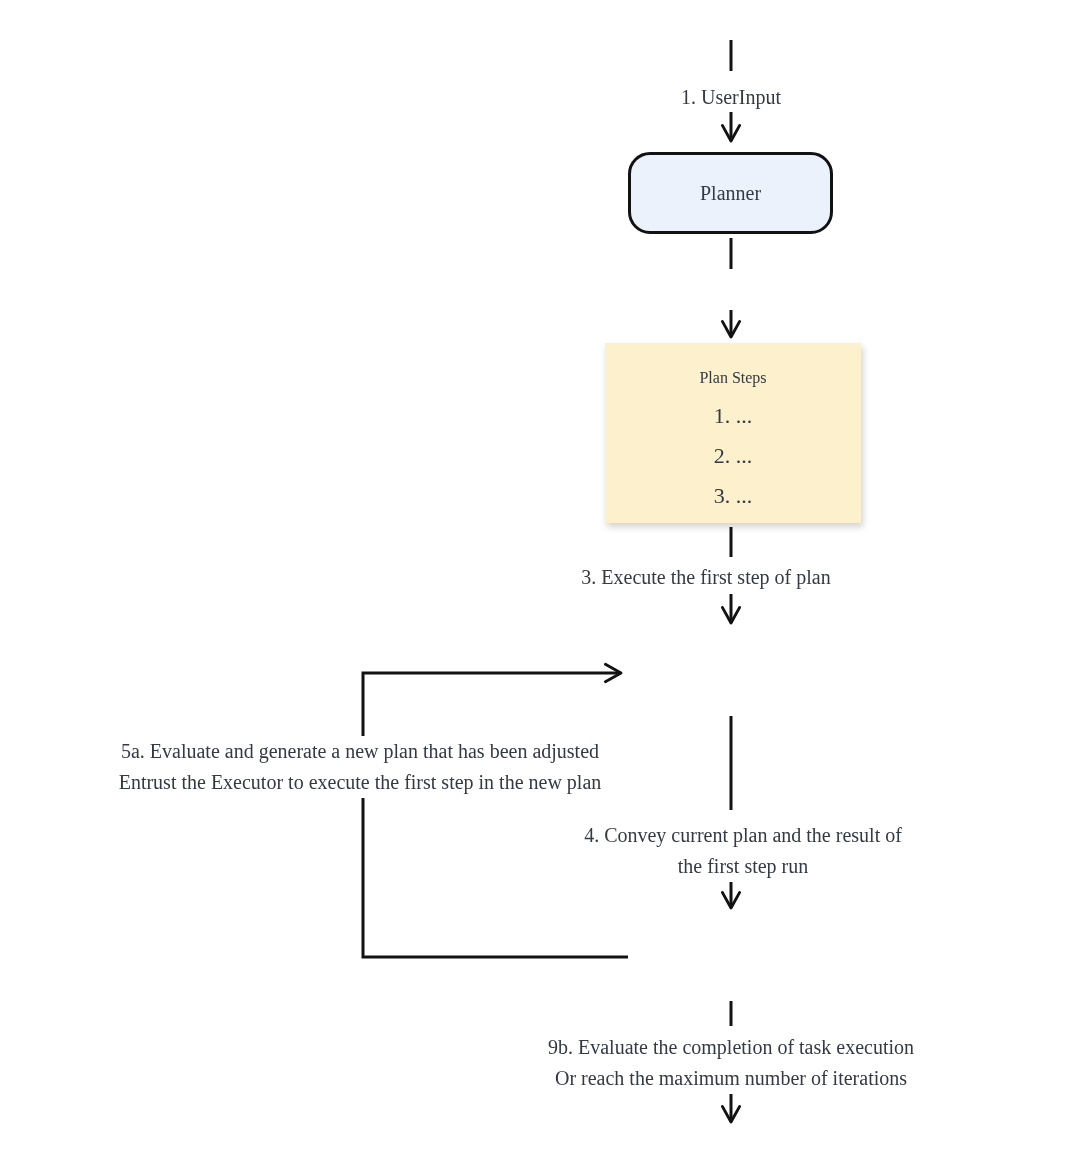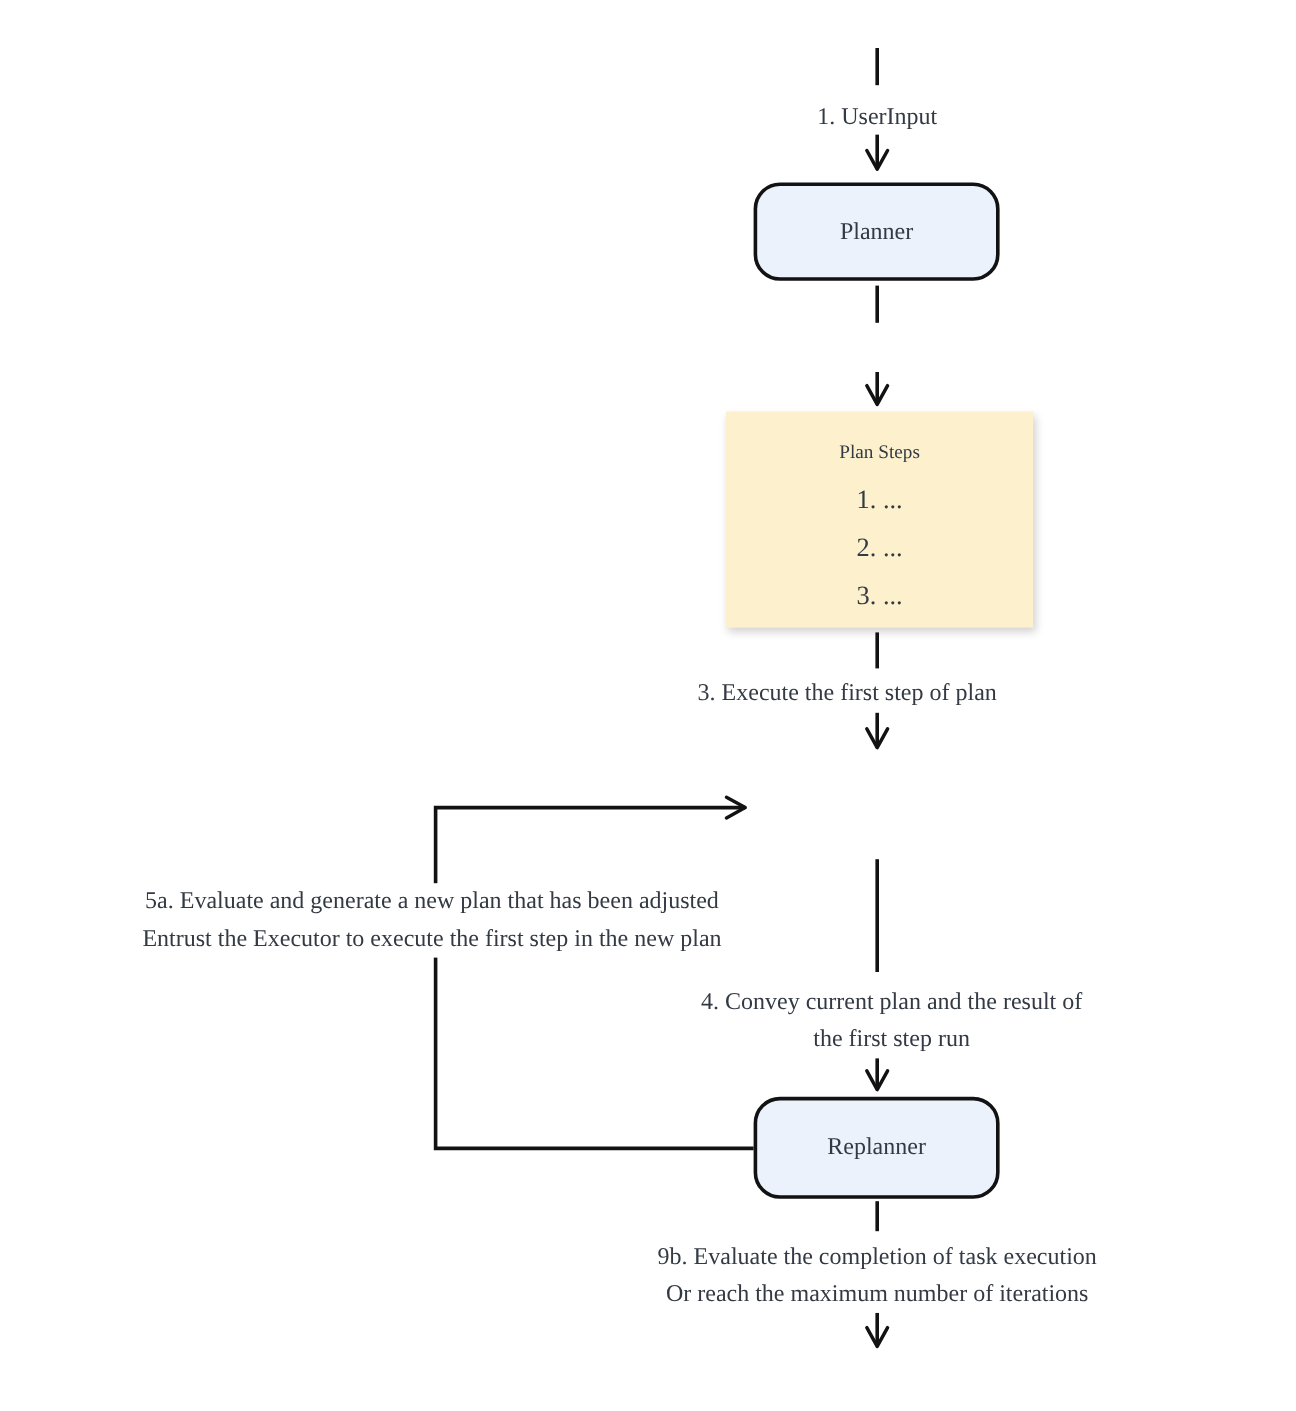--- a/index.html
+++ b/index.html
@@ -129,22 +129,19 @@
   <div class="edge-label two-line" style="left:360px; top:736px;">
     <div>5a. Evaluate and generate a new plan that has been adjusted</div>
     <div>Entrust the Executor to execute the first step in the new plan</div>
   </div>
 
   <div class="edge-label two-line" style="left:731px; top:820px;margin-left:12px;">
     <div>4. Convey current plan and the result of</div>
     <div>the first step run</div>
   </div>
 
-  <div class="node" style="left:628px; top:914px;">
-    <span>Replanner</span>
-  </div>
 
   <div class="edge-label two-line" style="left:731px; top:1032px;">
     <div>9b. Evaluate the completion of task execution</div>
     <div>Or reach the maximum number of iterations</div>
   </div>
 
 </div>
 
 </body></html>

